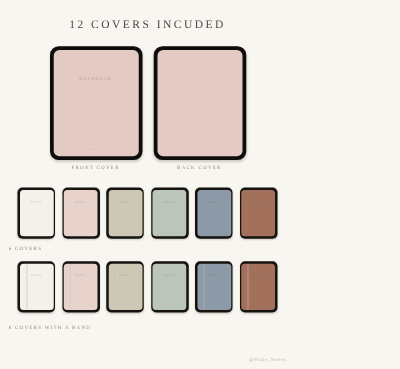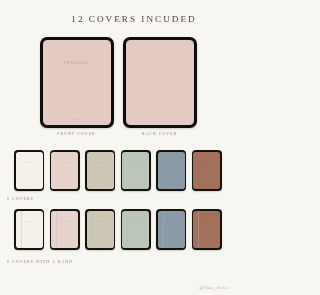--- a/index.html
+++ b/index.html
@@ -19,21 +19,21 @@
     height: 295px;
     position: relative;
     background: #f8f6f0;
     box-sizing: border-box;
   }
 
   
   .title {
     position: absolute;
     top: 14px;
-    left: 16px;
+    left: 0;
     width: 236px;
     text-align: center;
     font-family: "Liberation Serif", serif;
     font-size: 9.2px;
     letter-spacing: 2.0px;
     color: #4a4542;
     text-transform: uppercase;
     white-space: nowrap;
   }
 

